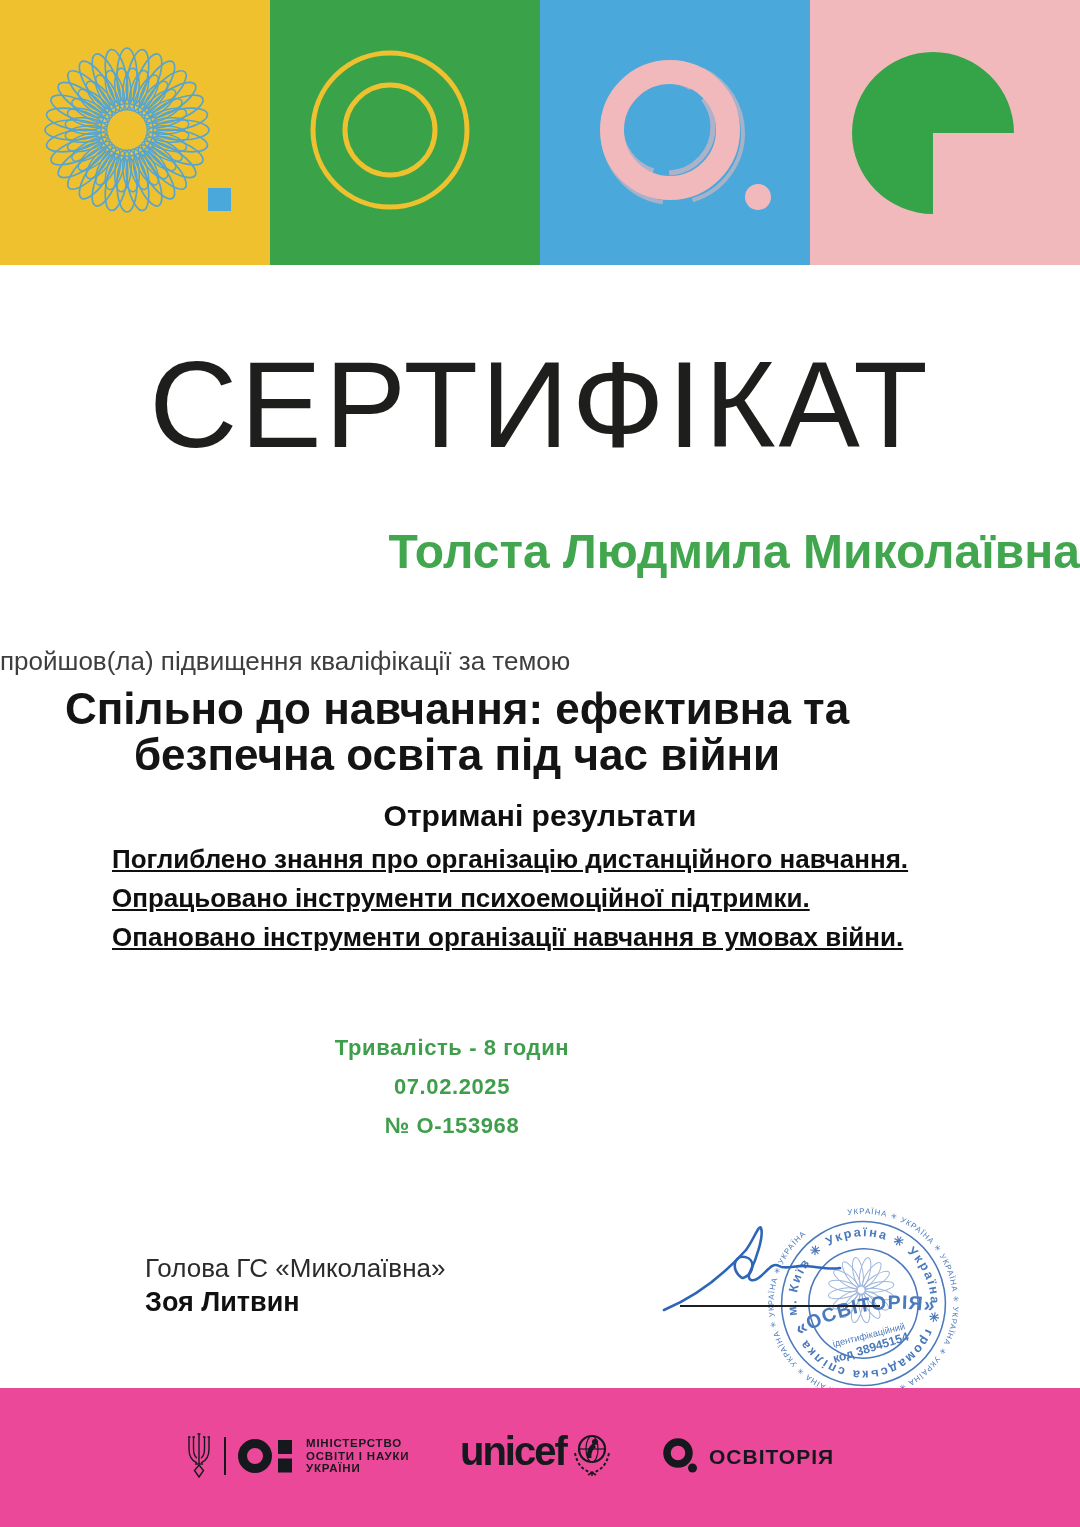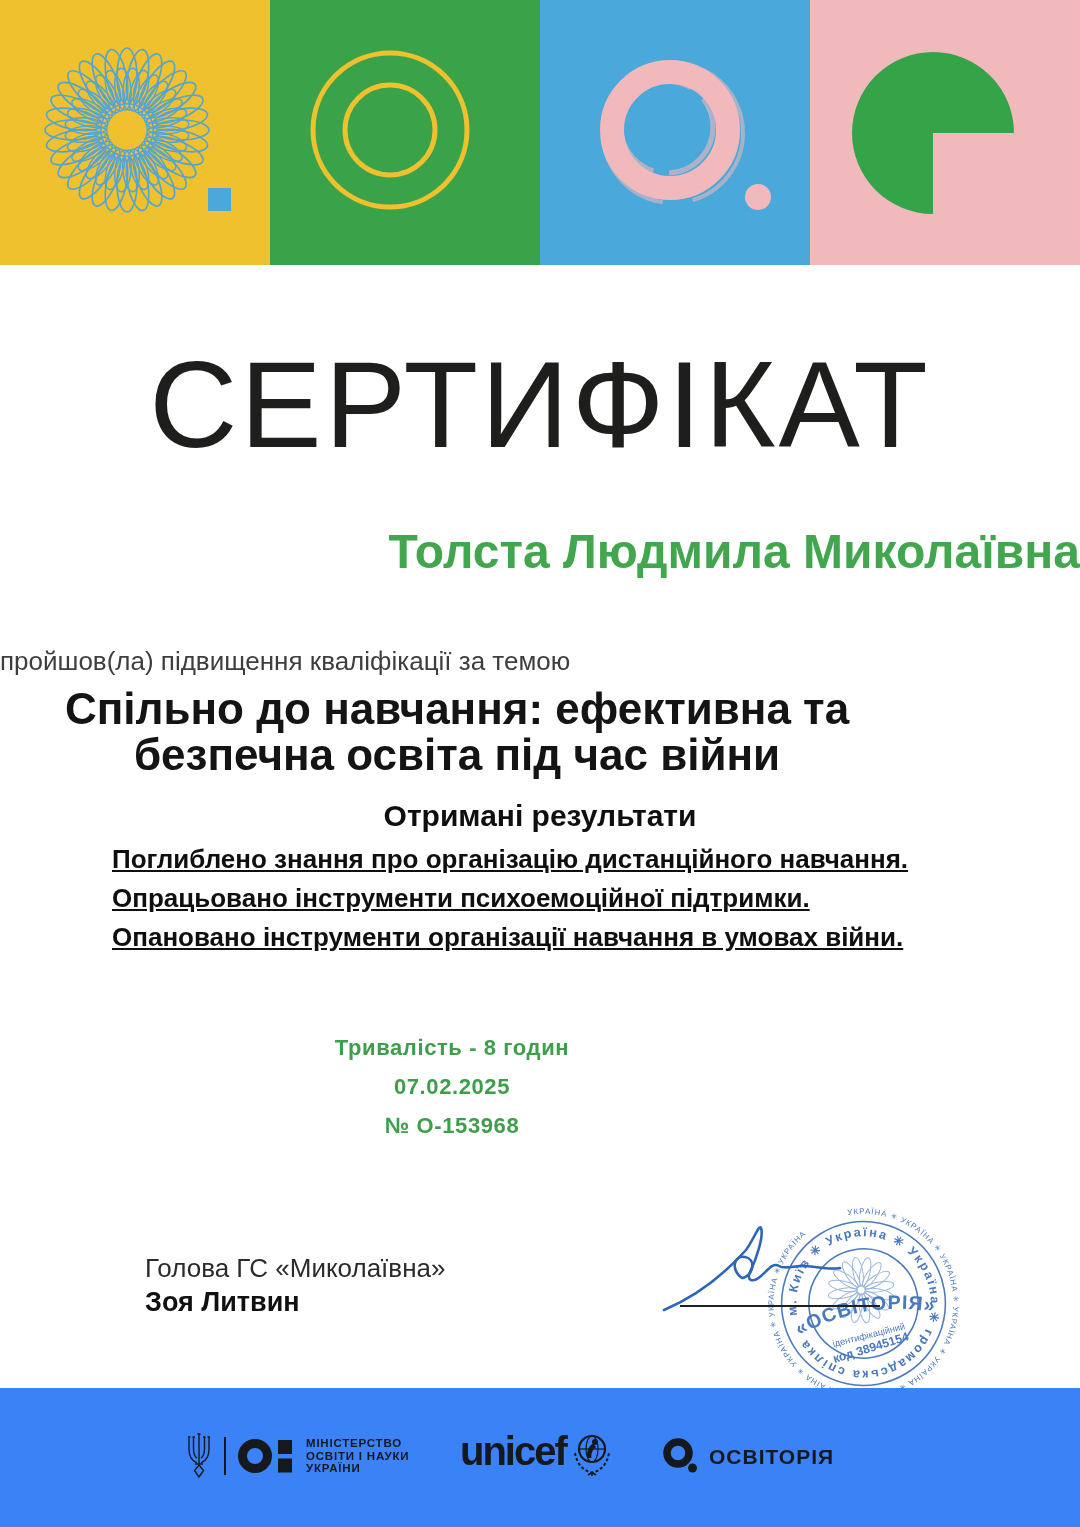--- a/index.html
+++ b/index.html
@@ -35,21 +35,21 @@
   .details > div{margin-bottom:16px;}
 
   
   .signatory{position:absolute;left:145px;top:1253px;color:#2B2B2B;font-size:26px;line-height:30px;}
   .signatory .name{font-size:27px;font-weight:700;color:#101010;margin-top:4px;}
   .sig-line{position:absolute;left:680px;top:1305px;width:200px;height:2px;background:#1F1F1F;}
   .signature-svg{position:absolute;left:658px;top:1218px;}
   .stamp-svg{position:absolute;left:766px;top:1206px;}
 
   
-  .footer{position:absolute;left:0;bottom:0;width:1080px;height:139px;background:#3b82f6;color:#15181D;}
+  .footer{position:absolute;left:0;bottom:0;width:1080px;height:139px;background:#ec4899;color:#15181D;}
   .min-group{position:absolute;left:186px;top:45px;display:flex;align-items:center;gap:12px;}
   .min-divider{width:2px;height:38px;background:#15181D;}
   .min-text{font-size:11.5px;line-height:12.5px;font-weight:700;letter-spacing:.8px;}
   .unicef-group{position:absolute;left:460px;top:43px;display:flex;align-items:flex-start;gap:4px;}
   .unicef-word{font-size:40px;line-height:40px;font-weight:700;letter-spacing:-2px;}
   .osv-group{position:absolute;left:663px;top:50px;display:flex;align-items:center;gap:9px;}
   .osv-word{font-size:21px;font-weight:700;letter-spacing:1px;}
 </style>
 </head>
 <body>

